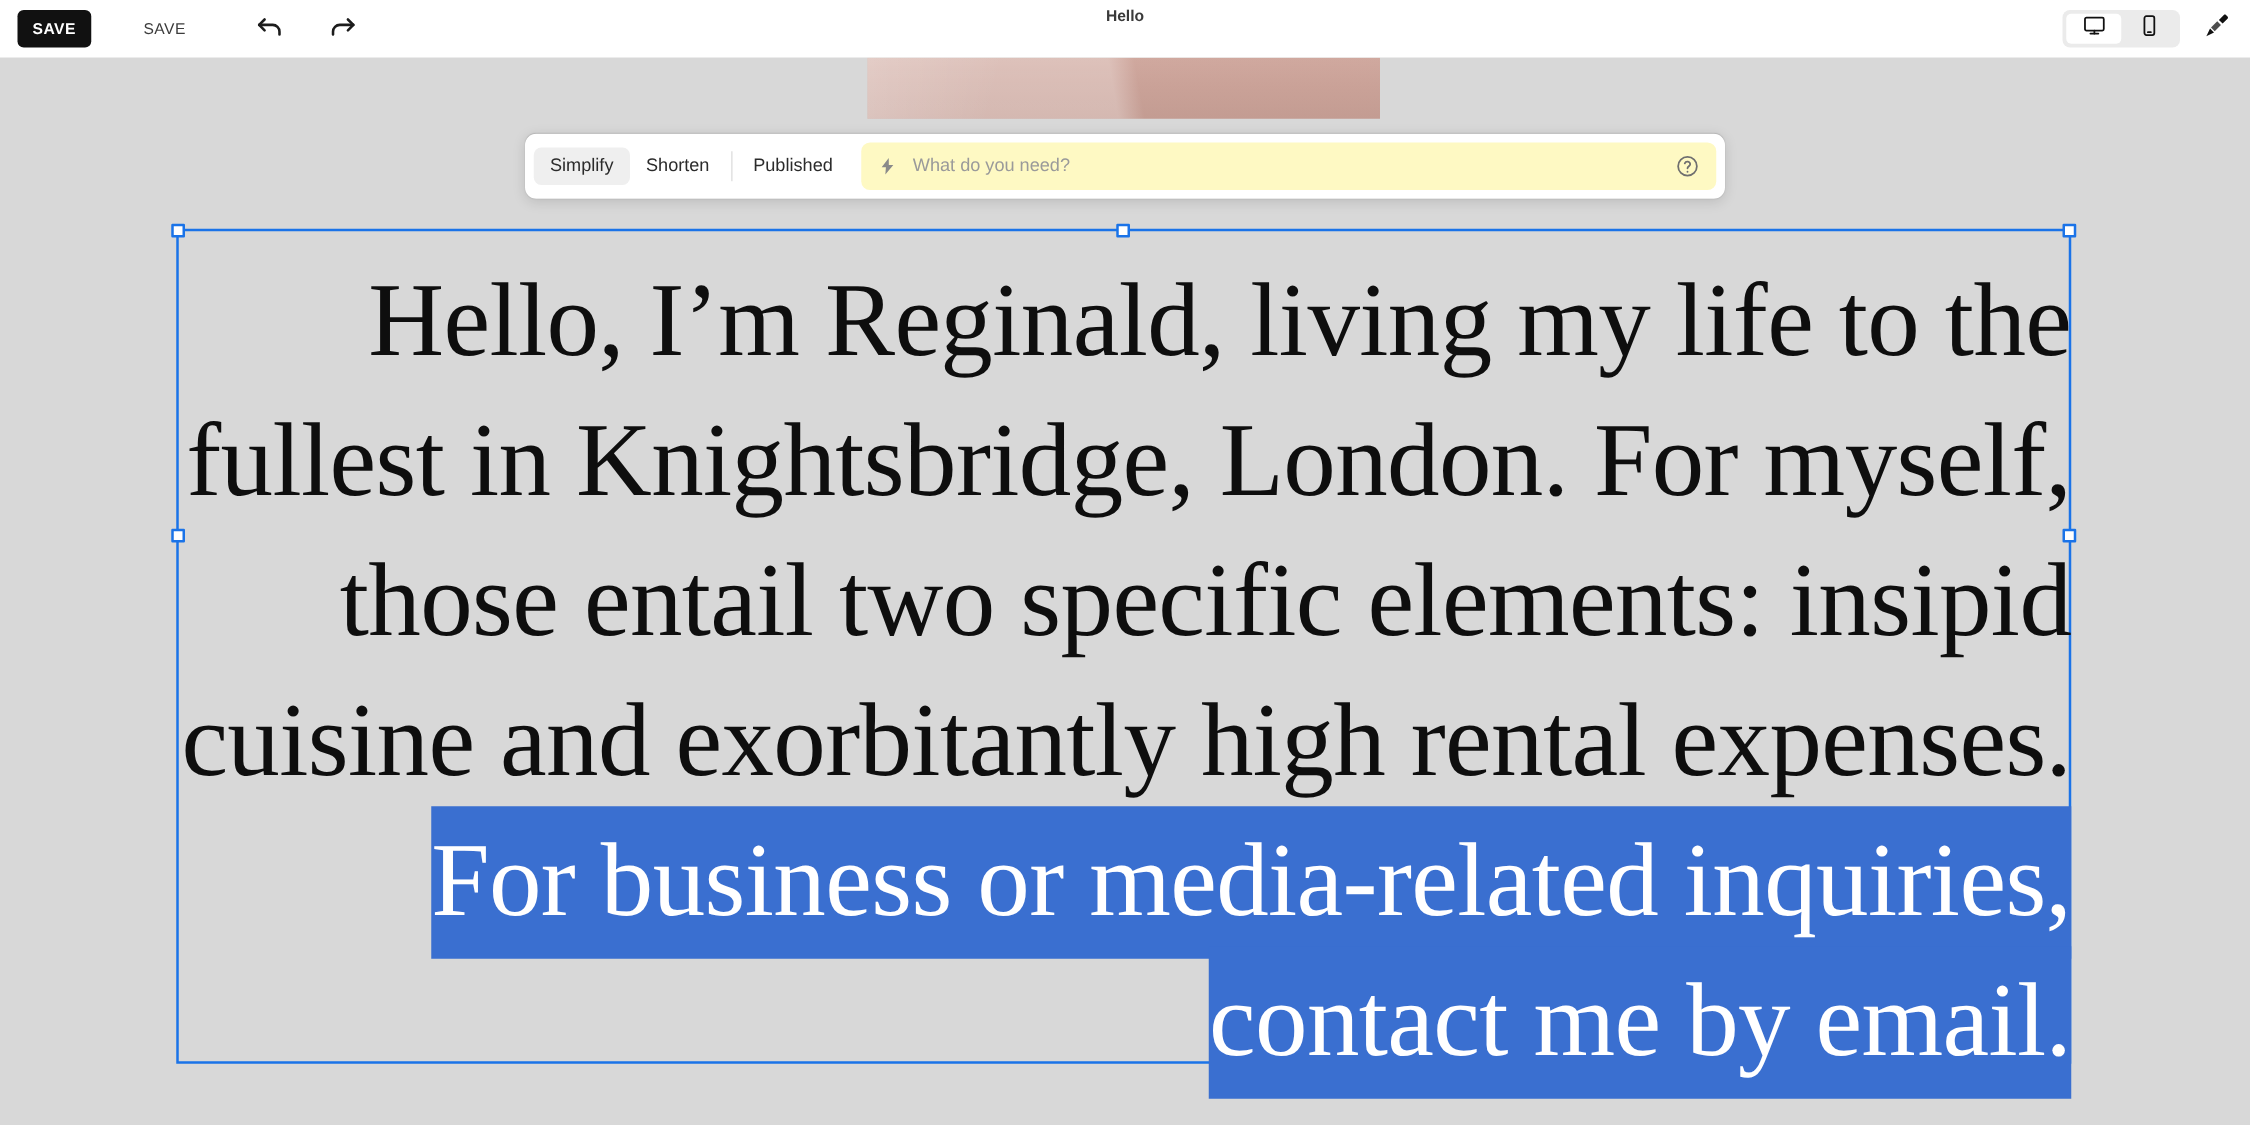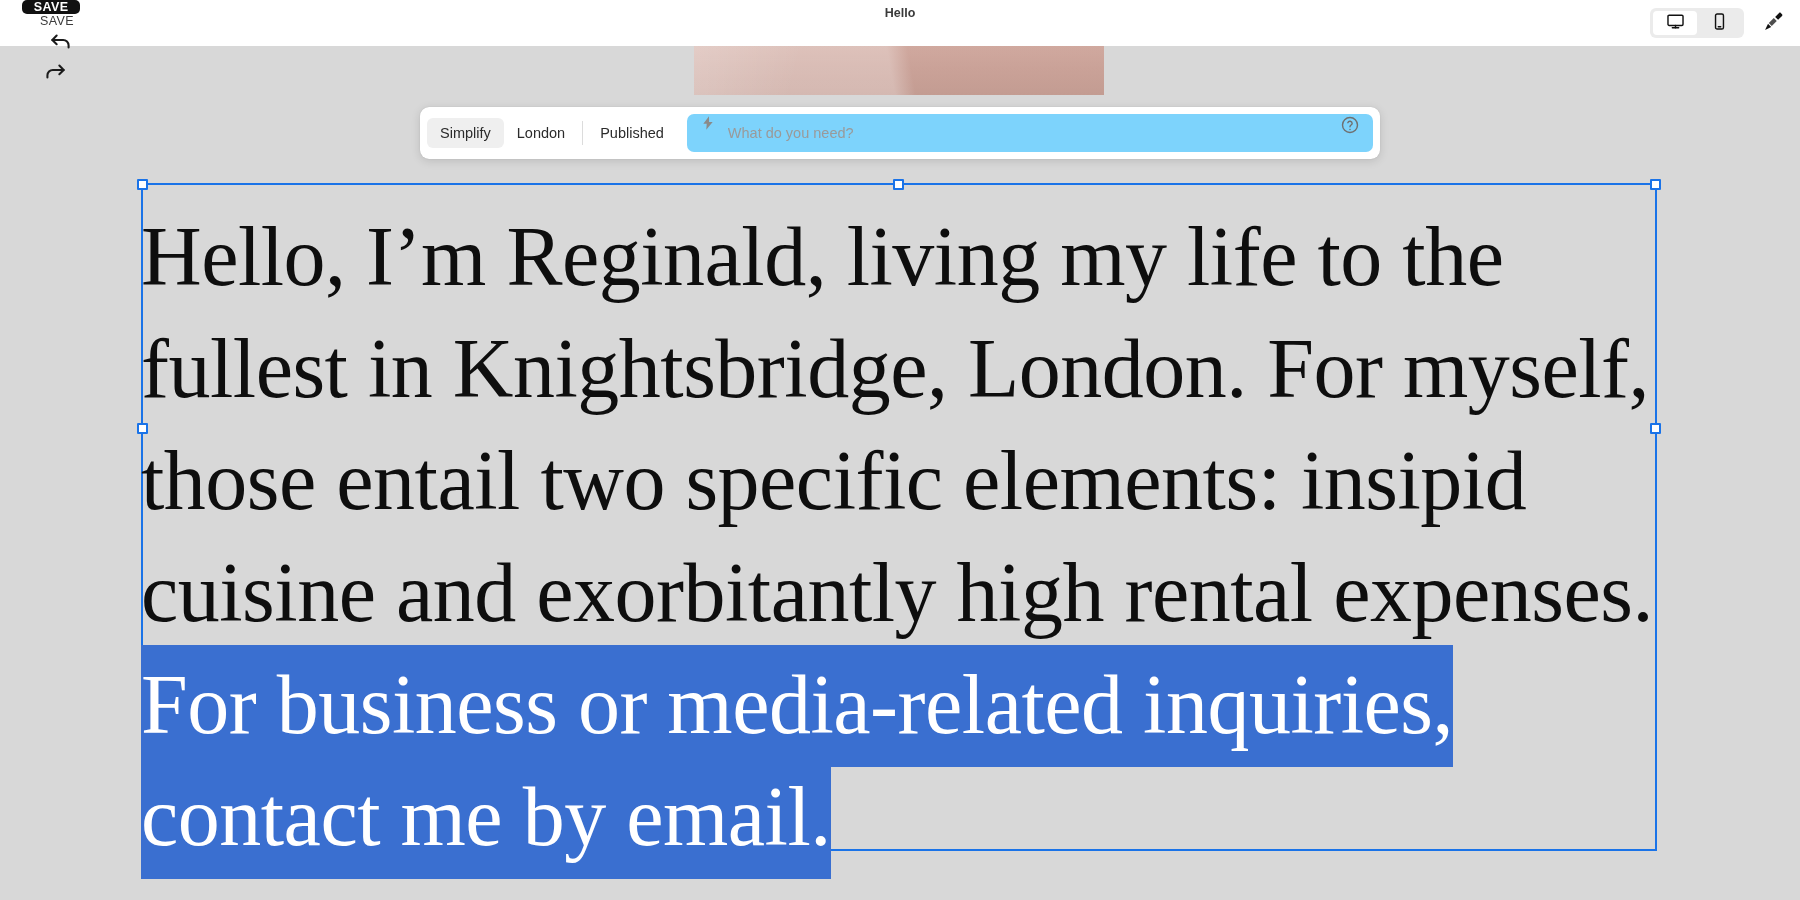--- a/index.html
+++ b/index.html
@@ -32,22 +32,21 @@
     background: #ffffff;
     box-shadow: 0 0 0 0 rgba(0,0,0,0);
     z-index: 60;
   }
   .topbar-left {
     position: absolute;
     left: 14px; top: 0;
     height: 46px;
     display: flex;
     align-items: center;
-    gap: 0px;
-    flex-direction: column;
+    gap: 16px;
   }
   .save-btn {
     display: inline-flex;
     align-items: center;
     justify-content: center;
     background: #111111;
     color: #ffffff;
     font-size: 12.5px;
     font-weight: bold;
     letter-spacing: 0.4px;
@@ -188,21 +187,22 @@
   }
   .ai-divider {
     width: 1px;
     height: 24px;
     background: #dcdcdc;
     margin: 0 4px;
   }
   .ai-input-wrap {
     flex: 1;
     display: flex;
-    background: #7dd3fc;
+    align-items: center;
+    background: #fef9c3;
     border-radius: 7px;
     height: 38px;
     margin-left: 10px;
     padding: 0 12px;
     box-sizing: border-box;
   }
   .bolt-icon {
     display: inline-flex;
     align-items: center;
     justify-content: center;
@@ -253,21 +253,21 @@
   .h-tc { left: 50%; margin-left: -6px; top: -6px; }
   .h-tr { right: -6px; top: -6px; }
   .h-ml { left: -6px; top: 238px; }
   .h-mr { right: -6px; top: 238px; }
 
   .text-block {
     position: absolute;
     left: 141px; top: 137px;
     width: 1516px;
     z-index: 12;
-    text-align: left;
+    text-align: right;
     font-family: "Liberation Serif", serif;
     font-size: 84px;
     line-height: 112px;
     color: #0e0e0e;
     letter-spacing: -0.5px;
     padding-top: 18px;
     box-sizing: border-box;
   }
   .hl {
     background: #3a6fd0;
@@ -343,21 +343,21 @@
       </div>
     </div>
   </div>
 
   <div class="canvas">
 
     <div class="photo-strip"></div>
 
     <div class="ai-bar">
       <div class="ai-action active">Simplify</div>
-      <div class="ai-action">London</div>
+      <div class="ai-action">Shorten</div>
       <div class="ai-divider"></div>
       <div class="ai-action">Published</div>
 
       <div class="ai-input-wrap">
         <span class="bolt-icon">
           <svg width="16" height="16" viewBox="0 0 24 24" fill="currentColor">
             <path d="M13.5 2 L5 13.2 h5.1 L9.4 22 L19 10.4 h-5.4z"></path>
           </svg>
         </span>
         <input class="ai-input" type="text" placeholder="What do you need?" style="">

